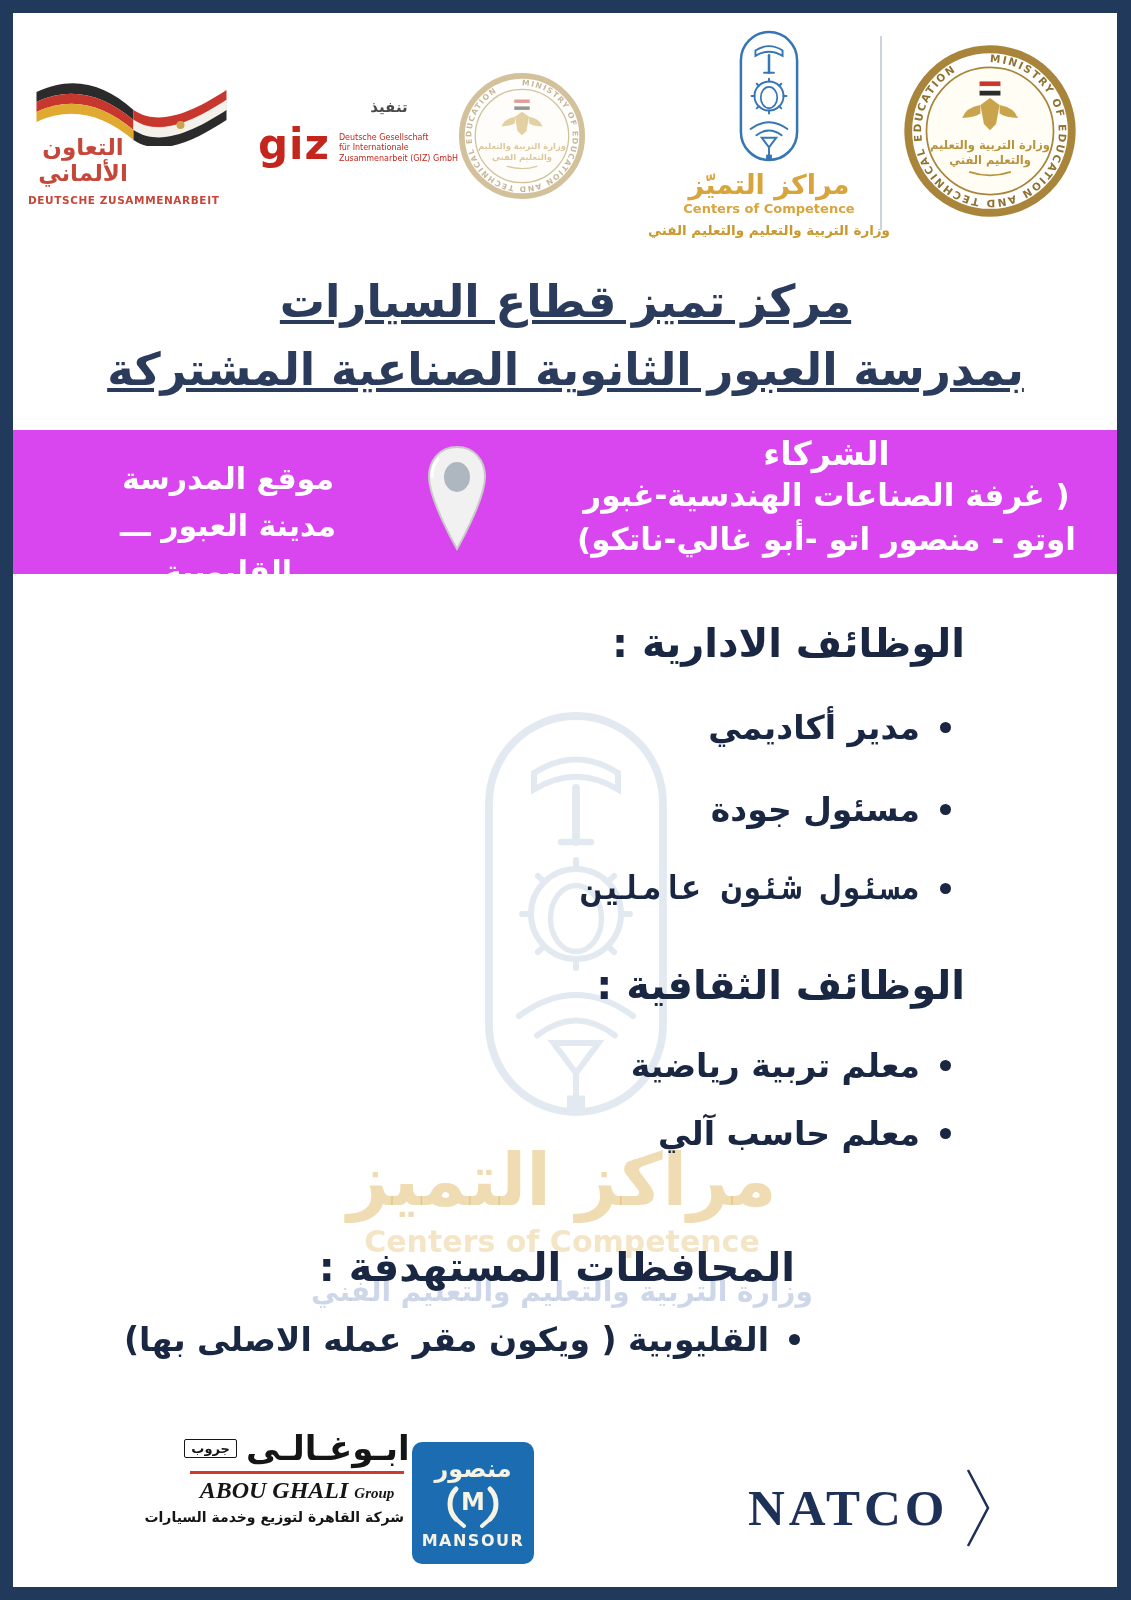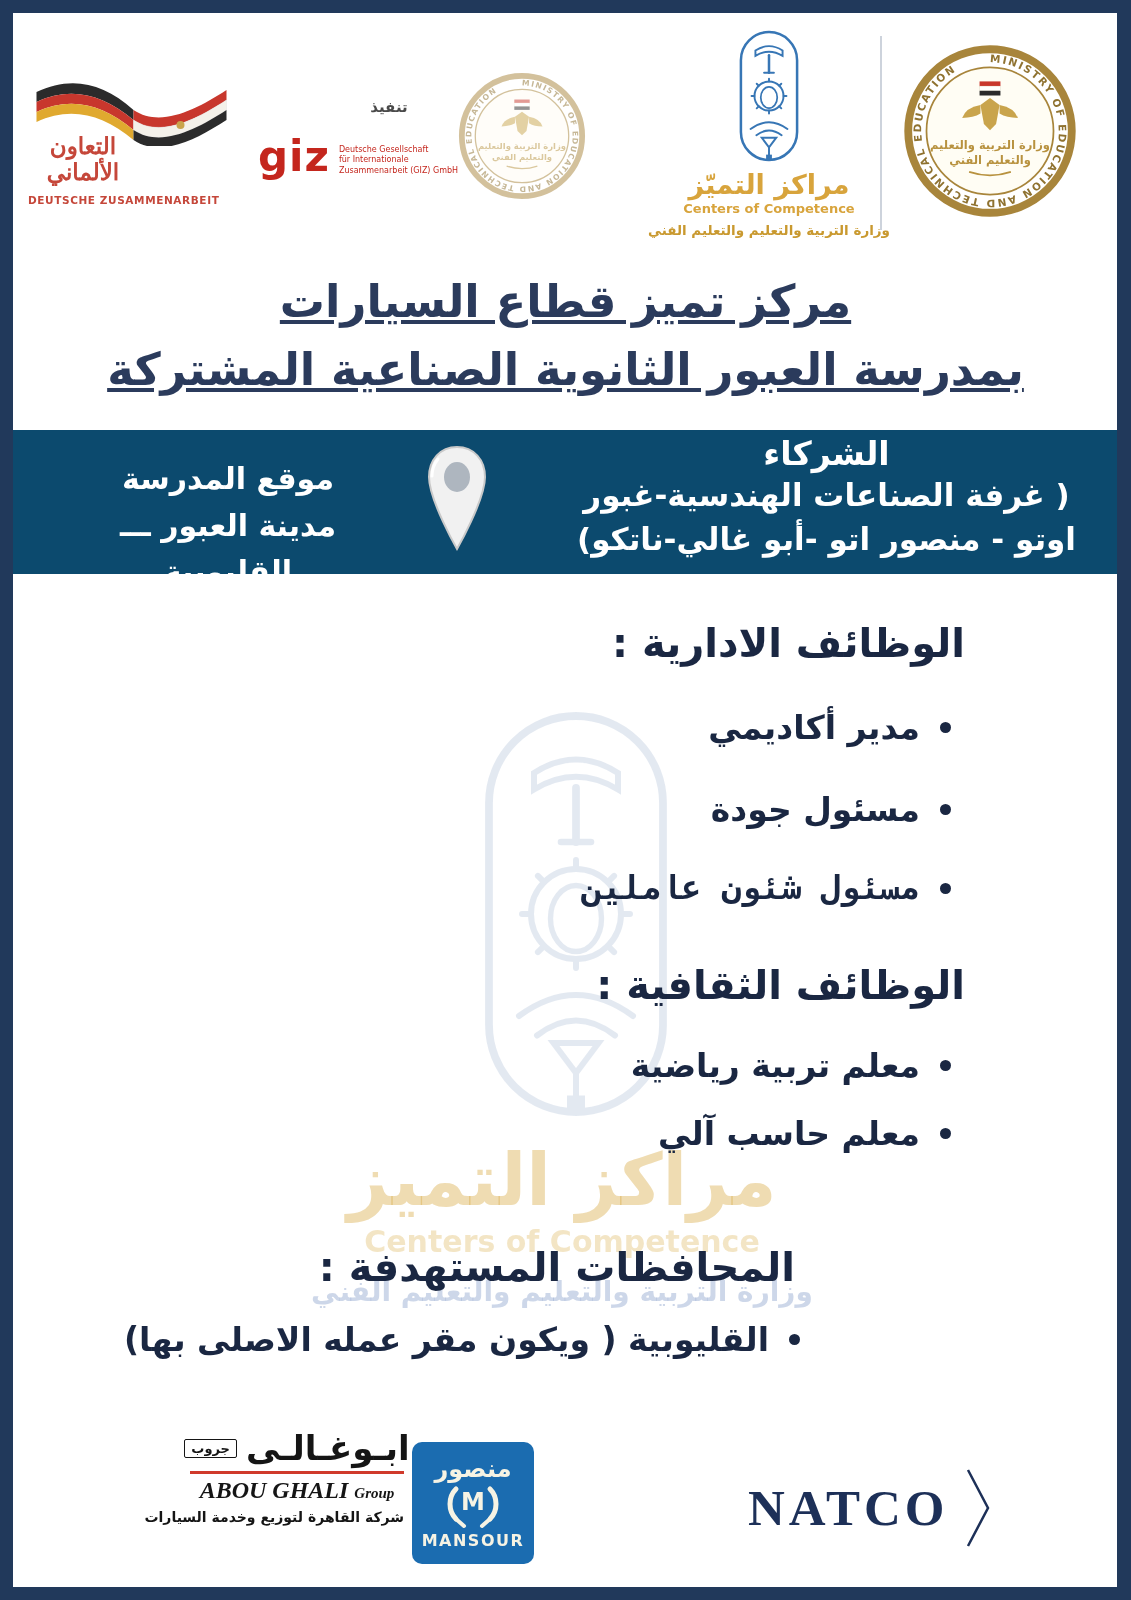--- a/index.html
+++ b/index.html
@@ -7,44 +7,44 @@
   .page { position:relative; width:1131px; height:1600px; background:#fff; overflow:hidden; margin:0 auto; }
   .abs { position:absolute; }
   .frame { position:absolute; background:#21395B; z-index:30; }
   .f-top { left:0; top:0; width:1131px; height:13px; }
   .f-bottom { left:0; top:1587px; width:1131px; height:13px; }
   .f-left { left:0; top:0; width:13px; height:1600px; }
   .f-right { left:1117px; top:0; width:14px; height:1600px; }
 
   
   .coop { left:28px; top:74px; width:208px; z-index:5; }
-  .coop-arabic { width:110px; text-align:center; font-size:23px; line-height:1.15; color:#C5473A; font-weight:700; margin-top:-16px;font-family:Liberation Serif, serif; }
+  .coop-arabic { width:110px; text-align:center; font-size:23px; line-height:1.15; color:#C5473A; font-weight:700; margin-top:-16px; }
   .coop-caption { font-size:10.5px; color:#C5473A; font-weight:700; letter-spacing:.6px; margin-top:7px; white-space:nowrap; }
 
   .giz-block { left:258px; top:98px; width:215px; z-index:5; }
   .giz-impl { margin-left:96px; width:70px; text-align:center; font-size:15px; color:#4a4a4a; font-weight:700; }
-  .giz-row { display:flex; align-items:flex-start; margin-top:24px; }
+  .giz-row { display:flex; align-items:flex-start; margin-top:12px; }
   .giz-word { font-size:42px; font-weight:800; color:#C4261D; line-height:.8; letter-spacing:1px; }
   .giz-sub { margin-left:9px; font-size:8px; color:#C4261D; line-height:1.3; padding-top:5px; }
 
   .seal-faded { left:458px; top:72px; width:128px; height:128px; opacity:.5; z-index:4; }
   .seal-main { left:903px; top:44px; width:174px; height:174px; z-index:5; }
 
   .coc { left:670px; top:28px; width:198px; display:flex; flex-direction:column; align-items:center; z-index:5; }
   .coc-cartouche { width:62px; height:138px; color:#3776B5; }
   .coc-ar { font-size:27px; font-weight:800; color:#D8A43C; margin-top:3px; }
   .coc-en { font-size:13px; font-weight:700; color:#D8A43C; margin-top:1px; }
   .coc-min { font-size:13.5px; font-weight:700; color:#C9992F; margin-top:6px; white-space:nowrap; }
   .hdr-divider { left:880px; top:36px; width:2px; height:194px; background:#cdd3dc; z-index:5; }
 
   
   .title { left:0; top:268px; width:1131px; text-align:center; color:#2B3B5C; font-weight:800; font-size:45px; line-height:1.5; z-index:5;text-decoration:underline; }
 
   
-  .banner { left:0; top:430px; width:1131px; height:144px; background:#0c4a6e; z-index:6; }
+  .banner { left:0; top:430px; width:1131px; height:144px; background:#d946ef; z-index:6; }
   .partners { position:absolute; right:12px; top:4px; width:585px; text-align:center; color:#fff; font-weight:800; direction:rtl; }
   .partners-h { font-size:33px; }
   .partners-l { font-size:31px; line-height:1.42; }
   .pin-icon { position:absolute; left:424px; top:12px; }
   .location { position:absolute; left:52px; top:26px; width:352px; text-align:center; color:#fff; font-weight:800; font-size:30px; line-height:1.55; direction:rtl; }
 
   
   .wm-cartouche { left:480px; top:703px; width:192px; height:428px; color:#8FA6C6; opacity:.24; z-index:1; }
   .wm-text { left:272px; top:1138px; width:580px; text-align:center; z-index:1; }
   .wm-ar { font-size:72px; font-weight:800; color:rgba(214,168,62,.40); }

